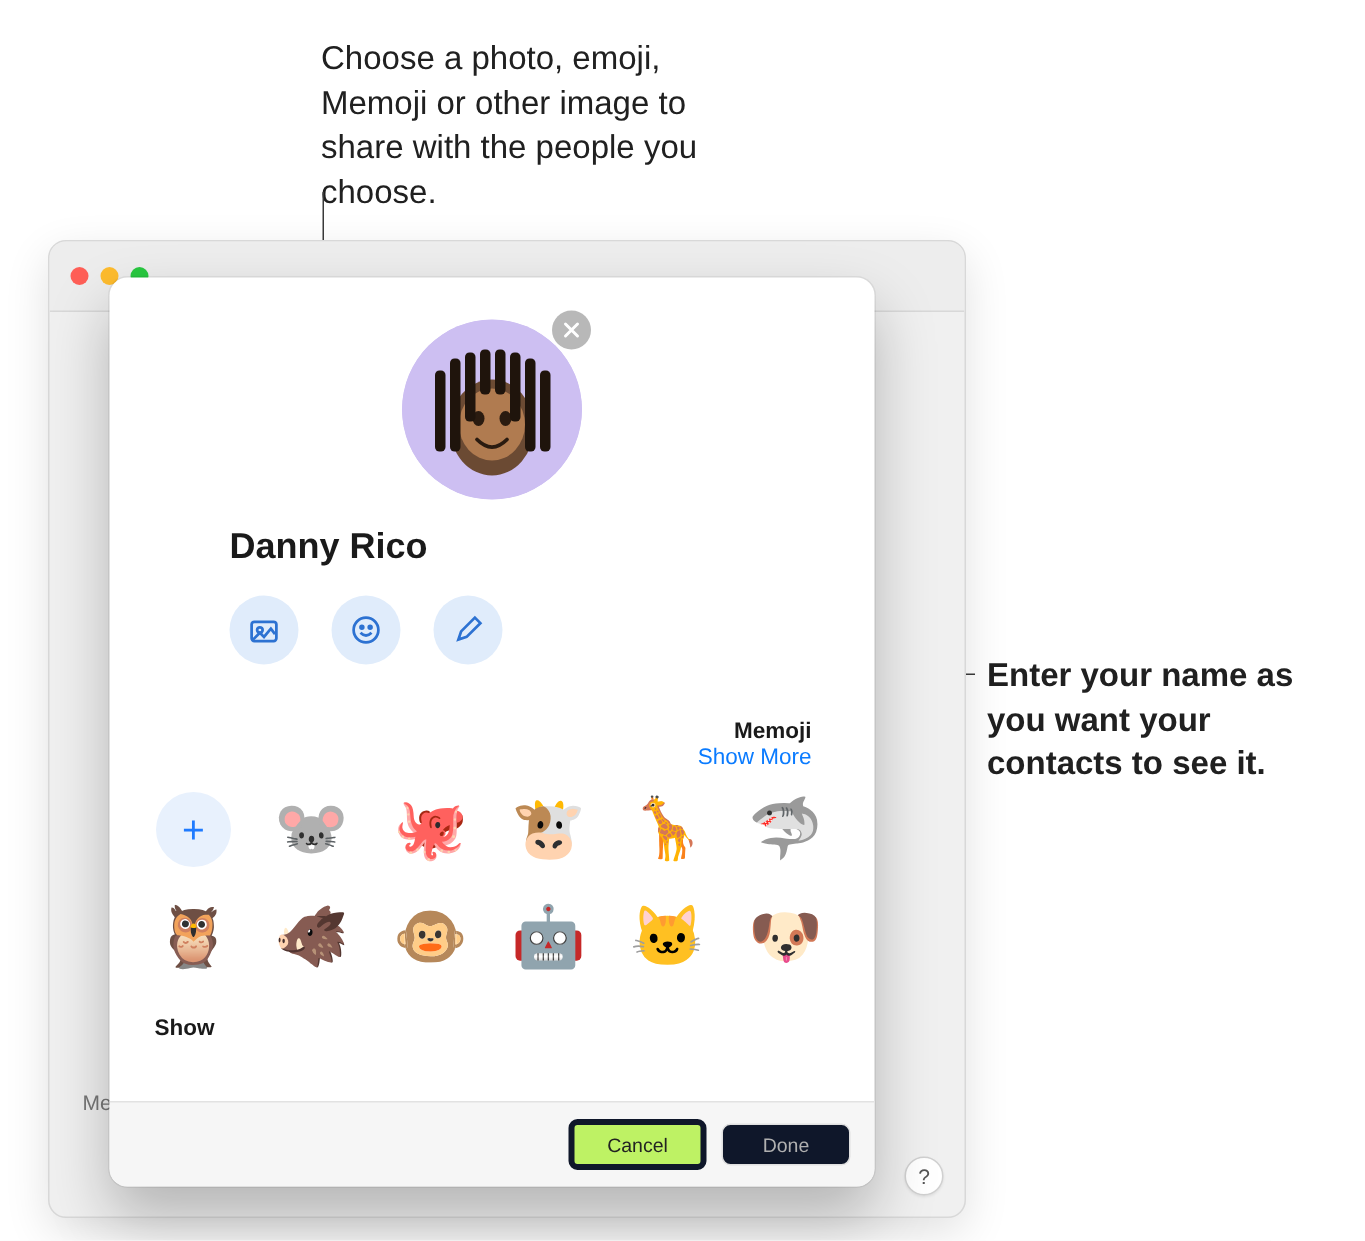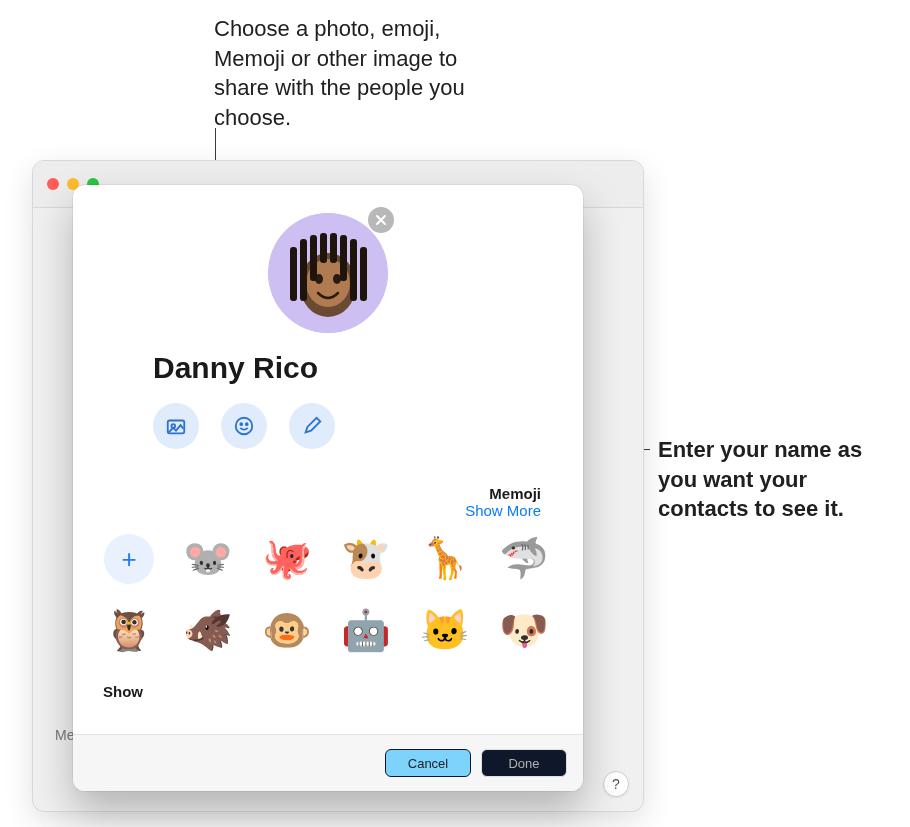--- a/index.html
+++ b/index.html
@@ -33,21 +33,21 @@
     border-radius:12px;box-shadow:0 20px 40px rgba(0,0,0,0.25),0 0 0 1px rgba(0,0,0,0.06);overflow:hidden;}
   .modal-top{padding:28px 32px 0;position:relative;}
 
   
   .avatar-wrap{position:relative;width:120px;height:120px;margin:0 auto;}
   .avatar{width:120px;height:120px;border-radius:50%;background:#cdbff2;position:relative;overflow:hidden;}
   .avatar svg{width:100%;height:100%;display:block;}
   .avatar-clear{position:absolute;right:-6px;top:-6px;width:26px;height:26px;border-radius:50%;
     background:#b8b8b8;color:#fff;display:flex;align-items:center;justify-content:center;cursor:pointer;}
 
-  .user-name{font-size:30px;font-weight:700;color:#1a1a1a;margin-top:18px;margin-left:48px;
+  .user-name{font-size:24px;font-weight:700;color:#1a1a1a;margin-top:18px;margin-left:48px;
     text-align:left;}
 
   
   .action-row{display:flex;gap:22px;margin-top:18px;margin-left:48px;}
   .circ-btn{width:46px;height:46px;border-radius:50%;background:#e0ecfb;display:flex;
     align-items:center;justify-content:center;cursor:pointer;}
   .circ-btn svg{width:22px;height:22px;stroke:#2d72d2;fill:none;stroke-width:2;}
 
   
   .section-hdr{display:flex;justify-content:space-between;align-items:flex-end;
@@ -63,30 +63,30 @@
     align-items:center;justify-content:center;cursor:pointer;color:#1f7bff;font-size:26px;}
 
   .more-label{font-weight:700;font-size:15px;color:#1a1a1a;margin:24px 30px 0;}
 
   
   .modal-footer{position:absolute;bottom:0;left:0;right:0;height:56px;background:#f6f6f6;
     border-top:1px solid #e2e2e2;display:flex;align-items:center;justify-content:flex-end;
     padding-right:16px;gap:10px;}
   .btn{min-width:84px;height:26px;border-radius:6px;font-size:13px;display:flex;
     align-items:center;justify-content:center;cursor:pointer;}
-  .btn-cancel{background:#7dd3fc;border:1px solid #0f172a;color:#222;}
+  .btn-cancel{background:#bef264;border:4px solid #0f172a;color:#222;}
   .btn-done{background:#0f172a;border:1px solid #e0e0e0;color:#b0b0b0;cursor:default;}
 
   
   .em{font-family:"Apple Color Emoji","Segoe UI Emoji","Noto Color Emoji",sans-serif;}
 </style>
 </head>
 <body>
 
-<div class="callout" style="left:214px;top:14px;width:270px;">Choose a photo, emoji, Memoji or other image to share with the people you choose.</div>
+<div class="callout" style="left:214px;top:24px;width:270px;">Choose a photo, emoji, Memoji or other image to share with the people you choose.</div>
 <div class="callout" style="left:658px;top:435px;width:240px;font-weight:bold;">Enter your name as you want your contacts to see it.</div>
 
 <div class="lead v" style="left:215px;top:128px;height:310px;"></div>
 <div class="lead h" style="left:215px;top:438px;width:70px;"></div>
 <div class="lead h" style="left:480px;top:449px;width:170px;"></div>
 
 <div class="parent-window">
   <div class="parent-titlebar">
     <div class="traffic">
       <span class="tl-red"></span>

